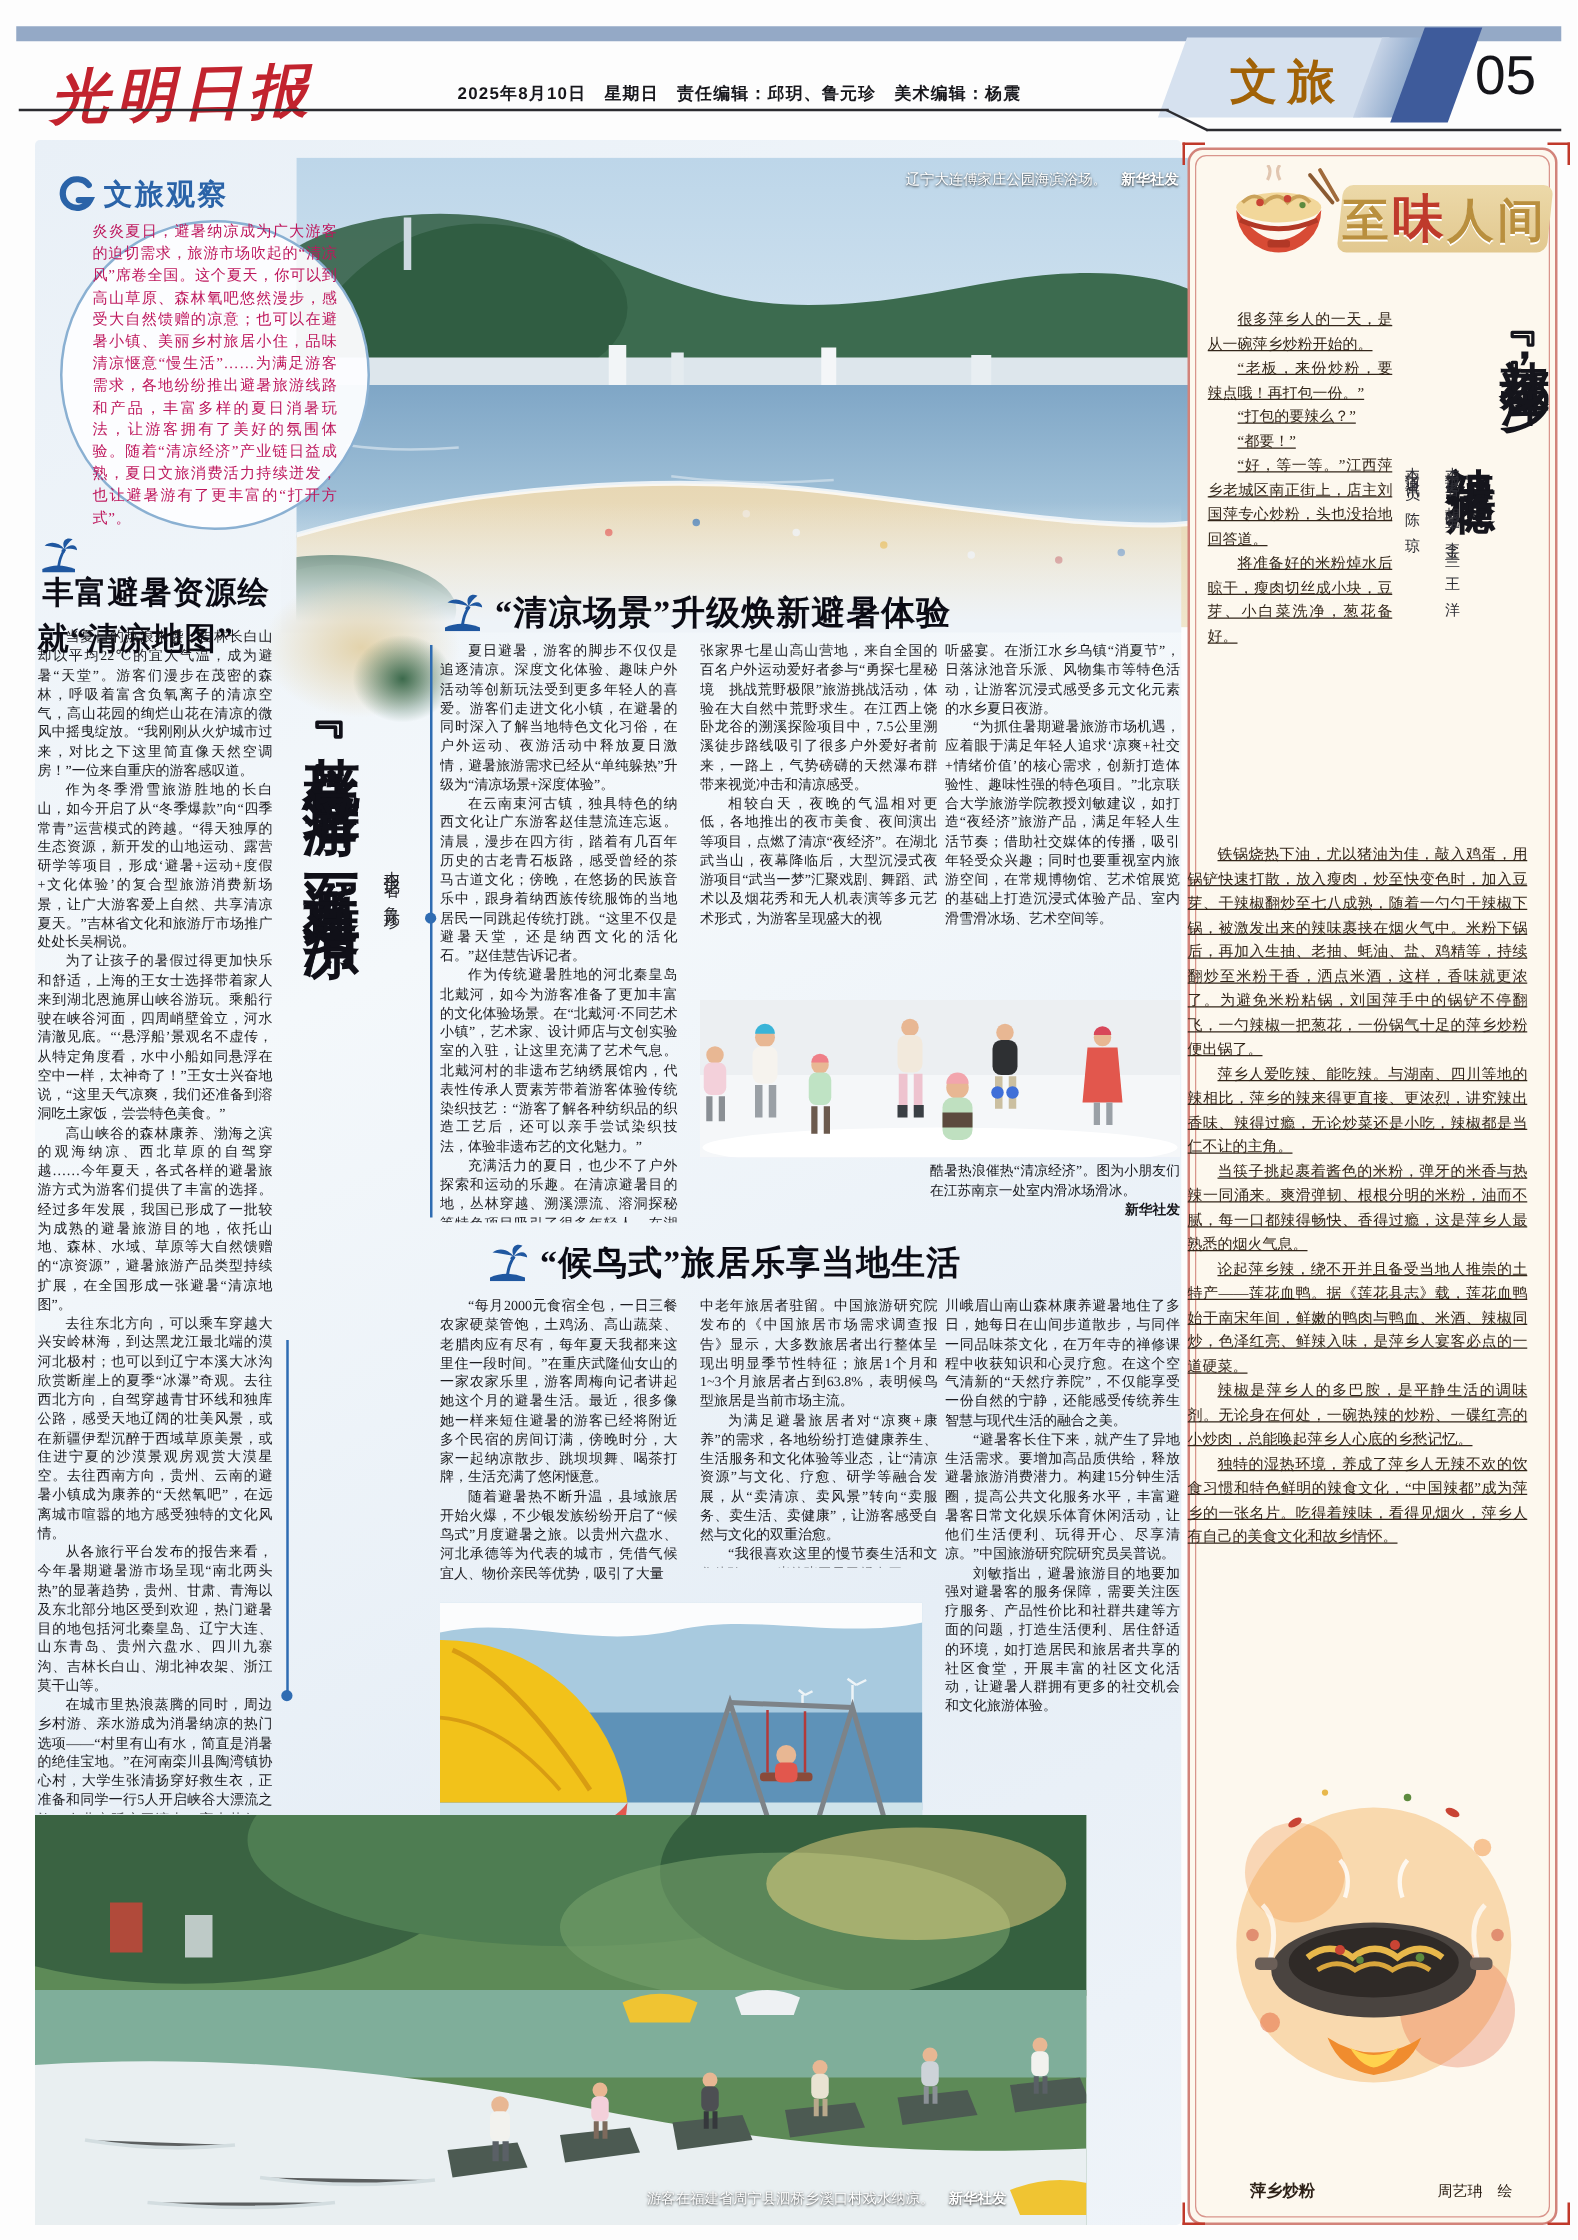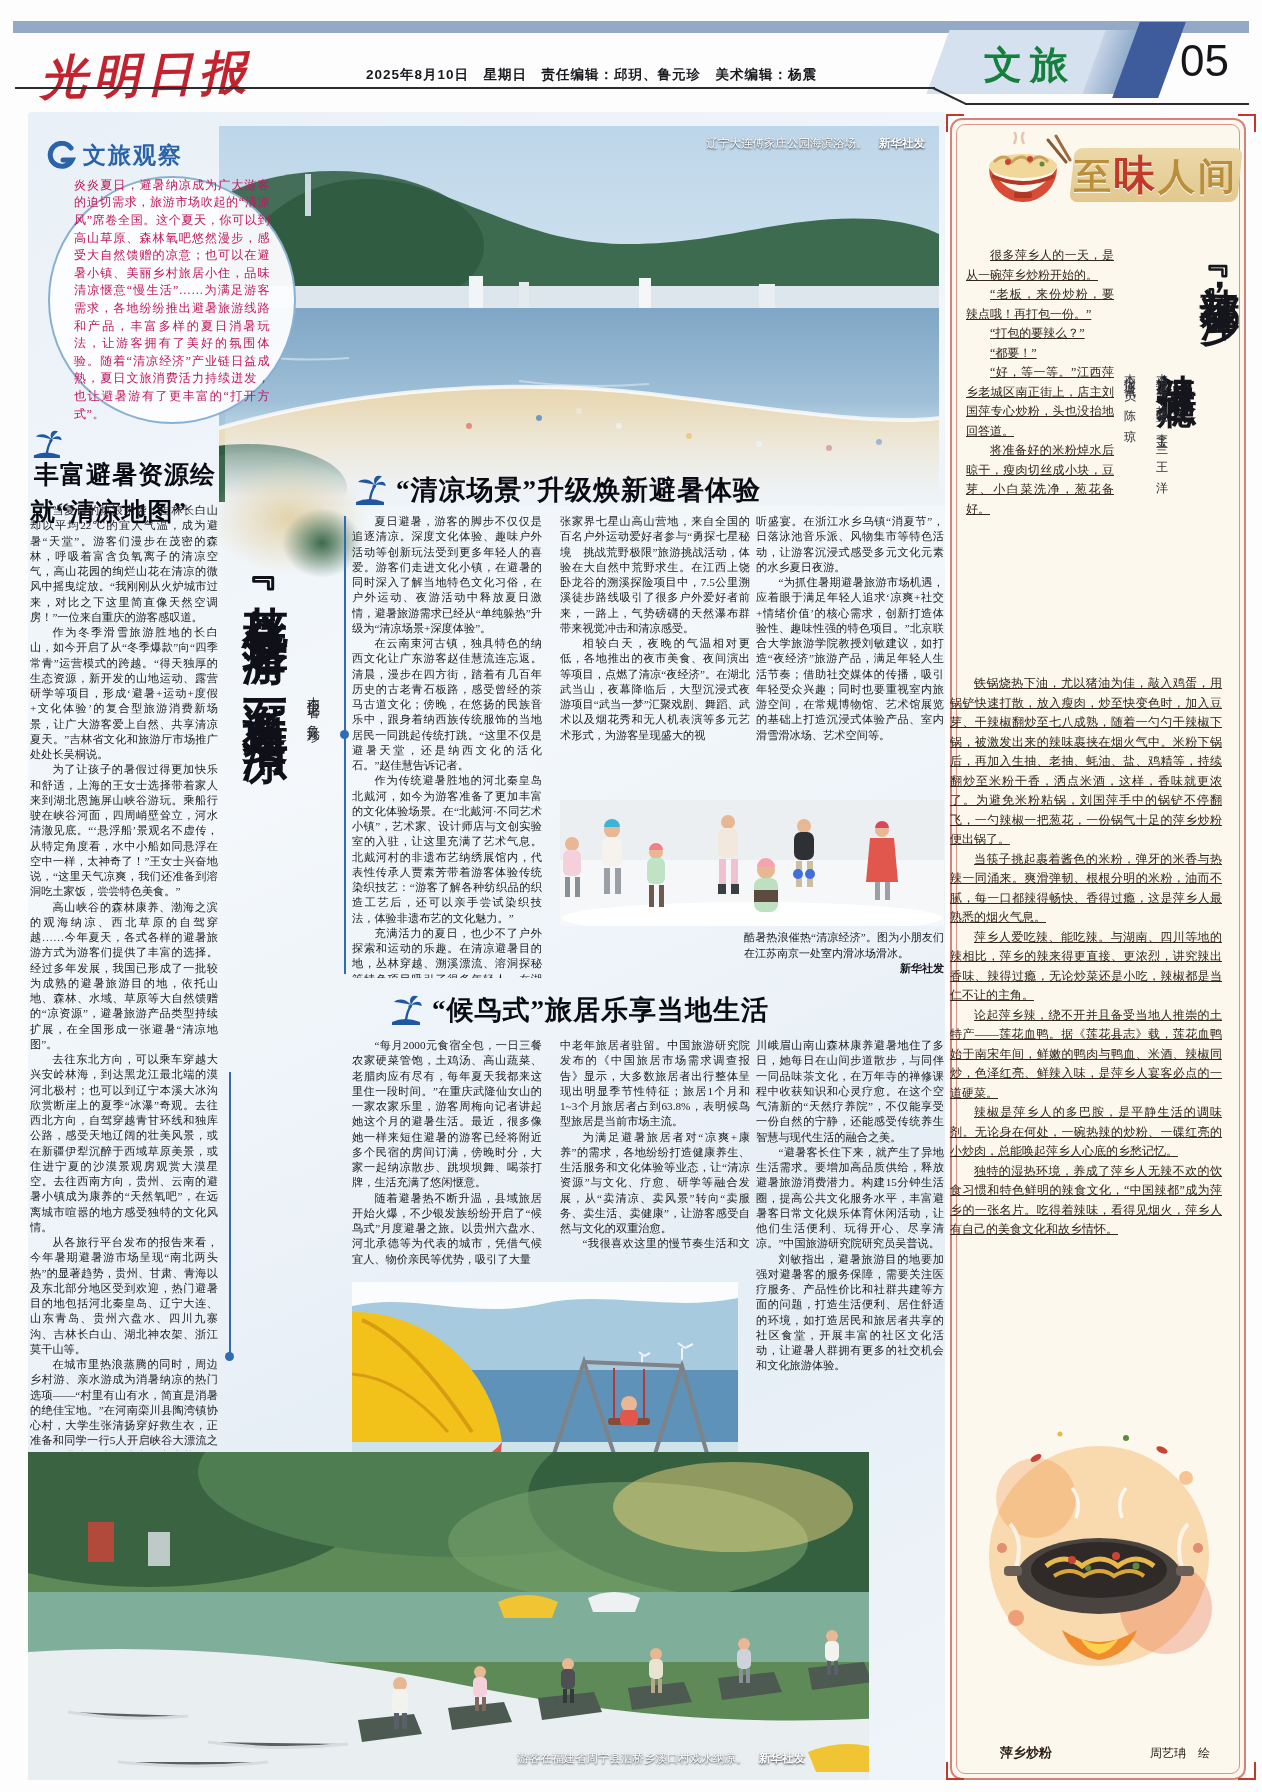--- a/index.html
+++ b/index.html
@@ -4,32 +4,32 @@
 <style>
   html,body{margin:0;padding:0;background:#fff;}
   #page{position:relative;width:1262px;height:1792px;background:#fdfdfd;overflow:hidden;
         font-family:"Liberation Serif","DejaVu Serif",serif;}
   .abs{position:absolute;}
   
   .topbar{left:13px;top:21px;width:1236px;height:12px;background:#94a9c6;}
   .tab-light{left:938px;top:30px;width:162px;height:64px;background:#d6e1ef;transform:skewX(-20deg);}
   .tab-stripe{left:1094px;top:30px;width:34px;height:64px;background:linear-gradient(90deg,#c6d3e6,#8ea9cb);transform:skewX(-20deg);}
   .tab-dark{left:1126px;top:22px;width:46px;height:76px;background:#3e5b9b;transform:skewX(-20deg);}
-  .tab-label{left:984px;top:40px;font-size:38px;font-weight:bold;color:#15803d;letter-spacing:8px;}
+  .tab-label{left:984px;top:40px;font-size:38px;font-weight:bold;color:#a16207;letter-spacing:8px;}
   .page-num{left:1180px;top:36px;font-size:44px;color:#15151a;font-family:"Liberation Sans","DejaVu Sans",sans-serif;}
   .brand{left:40px;top:44px;font-size:47px;font-weight:bold;font-style:italic;color:#c2232e;letter-spacing:6px;transform:rotate(-1.5deg);}
   .dateline{left:366px;top:66px;font-size:13.5px;font-weight:bold;color:#17171c;font-family:"Liberation Sans","DejaVu Sans",sans-serif;letter-spacing:1px;}
   .rule1{left:15px;top:87px;width:920px;height:2px;background:#2b2b30;}
   .rule-diag{left:933px;top:87px;width:37px;height:2px;background:#2b2b30;transform-origin:left center;transform:rotate(26deg);}
   .rule2{left:965px;top:103px;width:284px;height:2px;background:#2b2b30;}
   
   .main-panel{left:28px;top:112px;width:917px;height:1668px;border-radius:4px;
       background:linear-gradient(155deg,#e9f0f7 0%,#f4f8fb 38%,#e6eef6 72%,#eff4f9 100%);}
   .photo{overflow:hidden;}
-  .beach{left:219px;top:126px;width:720px;height:376px;}
+  .beach{left:237px;top:126px;width:720px;height:376px;}
   .beach-fade{left:225px;top:402px;width:720px;height:104px;background:linear-gradient(180deg,rgba(238,243,248,0),#eef3f8 92%);}
   .sand-blob{left:210px;top:462px;width:158px;height:112px;background:radial-gradient(closest-side,#e3d3ac,rgba(236,242,247,0));}
   .tree-blob{left:282px;top:508px;width:80px;height:70px;background:radial-gradient(closest-side,#3c6a4c,rgba(236,242,247,0));}
   .photo-cap{color:#fff;font-size:11.5px;text-shadow:0 1px 2px rgba(0,0,0,.85);white-space:nowrap;}
   .photo-cap b{font-weight:bold;}
   
   .obs-logo{left:46px;top:140px;display:flex;align-items:center;gap:7px;}
   .obs-logo span{font-size:23px;font-weight:900;color:#2a63a8;letter-spacing:2px;font-family:"Liberation Sans","DejaVu Sans",sans-serif;}
   .obs-circle{left:48px;top:176px;width:248px;height:248px;border-radius:50%;
       background:rgba(252,253,255,.96);border:2px solid #8ab0d2;box-sizing:border-box;
@@ -453,22 +453,22 @@
   <div class="abs food-col food-narrow">
       <p>很多萍乡人的一天，是从一碗萍乡炒粉开始的。</p>
       <p>“老板，来份炒粉，要辣点哦！再打包一份。”</p>
       <p>“打包的要辣么？”</p>
       <p>“都要！”</p>
       <p>“好，等一等。”江西萍乡老城区南正街上，店主刘国萍专心炒粉，头也没抬地回答道。</p>
       <p>将准备好的米粉焯水后晾干，瘦肉切丝成小块，豆芽、小白菜洗净，葱花备好。</p>
     </div>
   <div class="abs food-col food-wide">
       <p>铁锅烧热下油，尤以猪油为佳，敲入鸡蛋，用锅铲快速打散，放入瘦肉，炒至快变色时，加入豆芽、干辣椒翻炒至七八成熟，随着一勺勺干辣椒下锅，被激发出来的辣味裹挟在烟火气中。米粉下锅后，再加入生抽、老抽、蚝油、盐、鸡精等，持续翻炒至米粉干香，洒点米酒，这样，香味就更浓了。为避免米粉粘锅，刘国萍手中的锅铲不停翻飞，一勺辣椒一把葱花，一份锅气十足的萍乡炒粉便出锅了。</p>
+      <p>萍乡人爱吃辣、能吃辣。与湖南、四川等地的辣相比，萍乡的辣来得更直接、更浓烈，讲究辣出香味、辣得过瘾，无论炒菜还是小吃，辣椒都是当仁不让的主角。</p>
       <p>当筷子挑起裹着酱色的米粉，弹牙的米香与热辣一同涌来。爽滑弹韧、根根分明的米粉，油而不腻，每一口都辣得畅快、香得过瘾，这是萍乡人最熟悉的烟火气息。</p>
-      <p>萍乡人爱吃辣、能吃辣。与湖南、四川等地的辣相比，萍乡的辣来得更直接、更浓烈，讲究辣出香味、辣得过瘾，无论炒菜还是小吃，辣椒都是当仁不让的主角。</p>
       <p>论起萍乡辣，绕不开并且备受当地人推崇的土特产——莲花血鸭。据《莲花县志》载，莲花血鸭始于南宋年间，鲜嫩的鸭肉与鸭血、米酒、辣椒同炒，色泽红亮、鲜辣入味，是萍乡人宴客必点的一道硬菜。</p>
       <p>辣椒是萍乡人的多巴胺，是平静生活的调味剂。无论身在何处，一碗热辣的炒粉、一碟红亮的小炒肉，总能唤起萍乡人心底的乡愁记忆。</p>
       <p>独特的湿热环境，养成了萍乡人无辣不欢的饮食习惯和特色鲜明的辣食文化，“中国辣都”成为萍乡的一张名片。吃得着辣味，看得见烟火，萍乡人有自己的美食文化和故乡情怀。</p>
     </div>
 
   <div class="abs" style="left:976px;top:1398px;">
     <svg width="246" height="336" viewBox="0 0 246 336">
       <circle cx="123" cy="158" r="110" fill="#f5b96d" opacity=".5"></circle>
       <circle cx="60" cy="100" r="40" fill="#f2994a" opacity=".35"></circle>
       <circle cx="190" cy="210" r="46" fill="#e4643a" opacity=".3"></circle>

